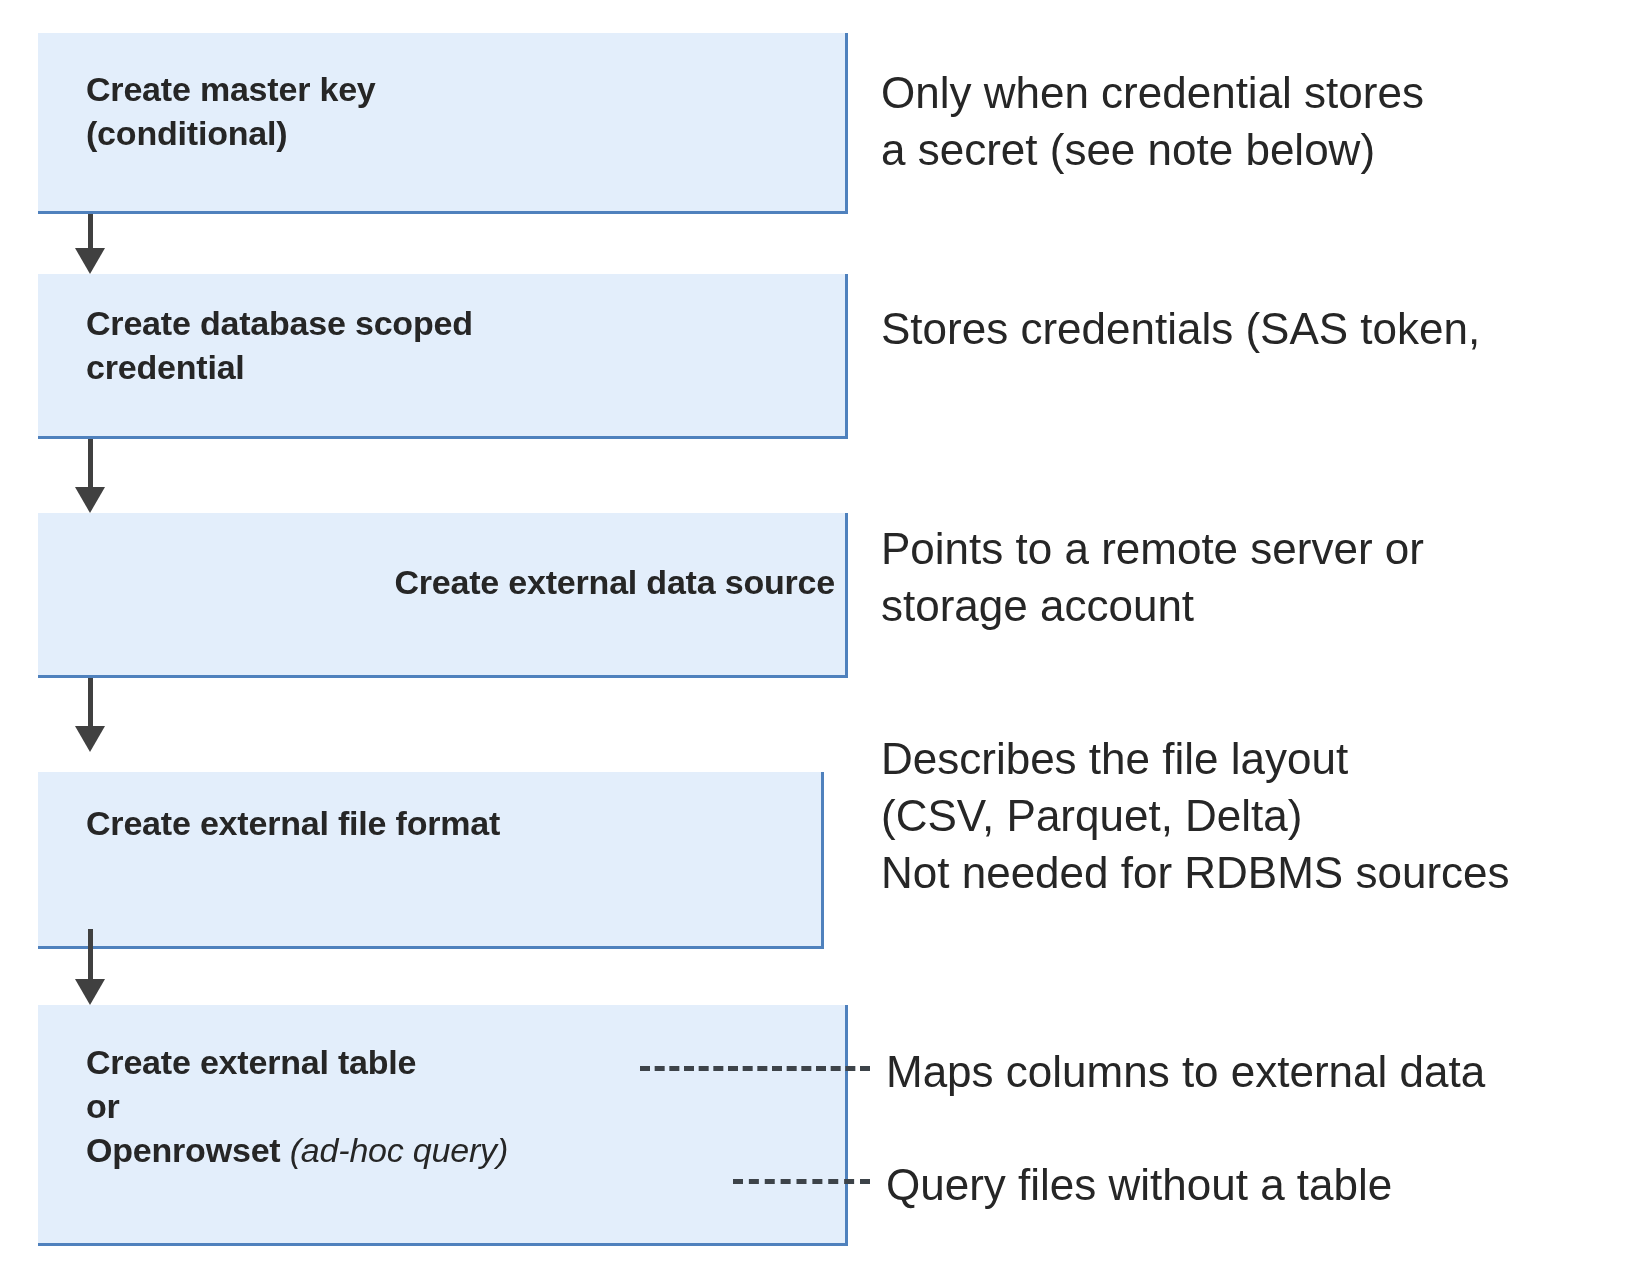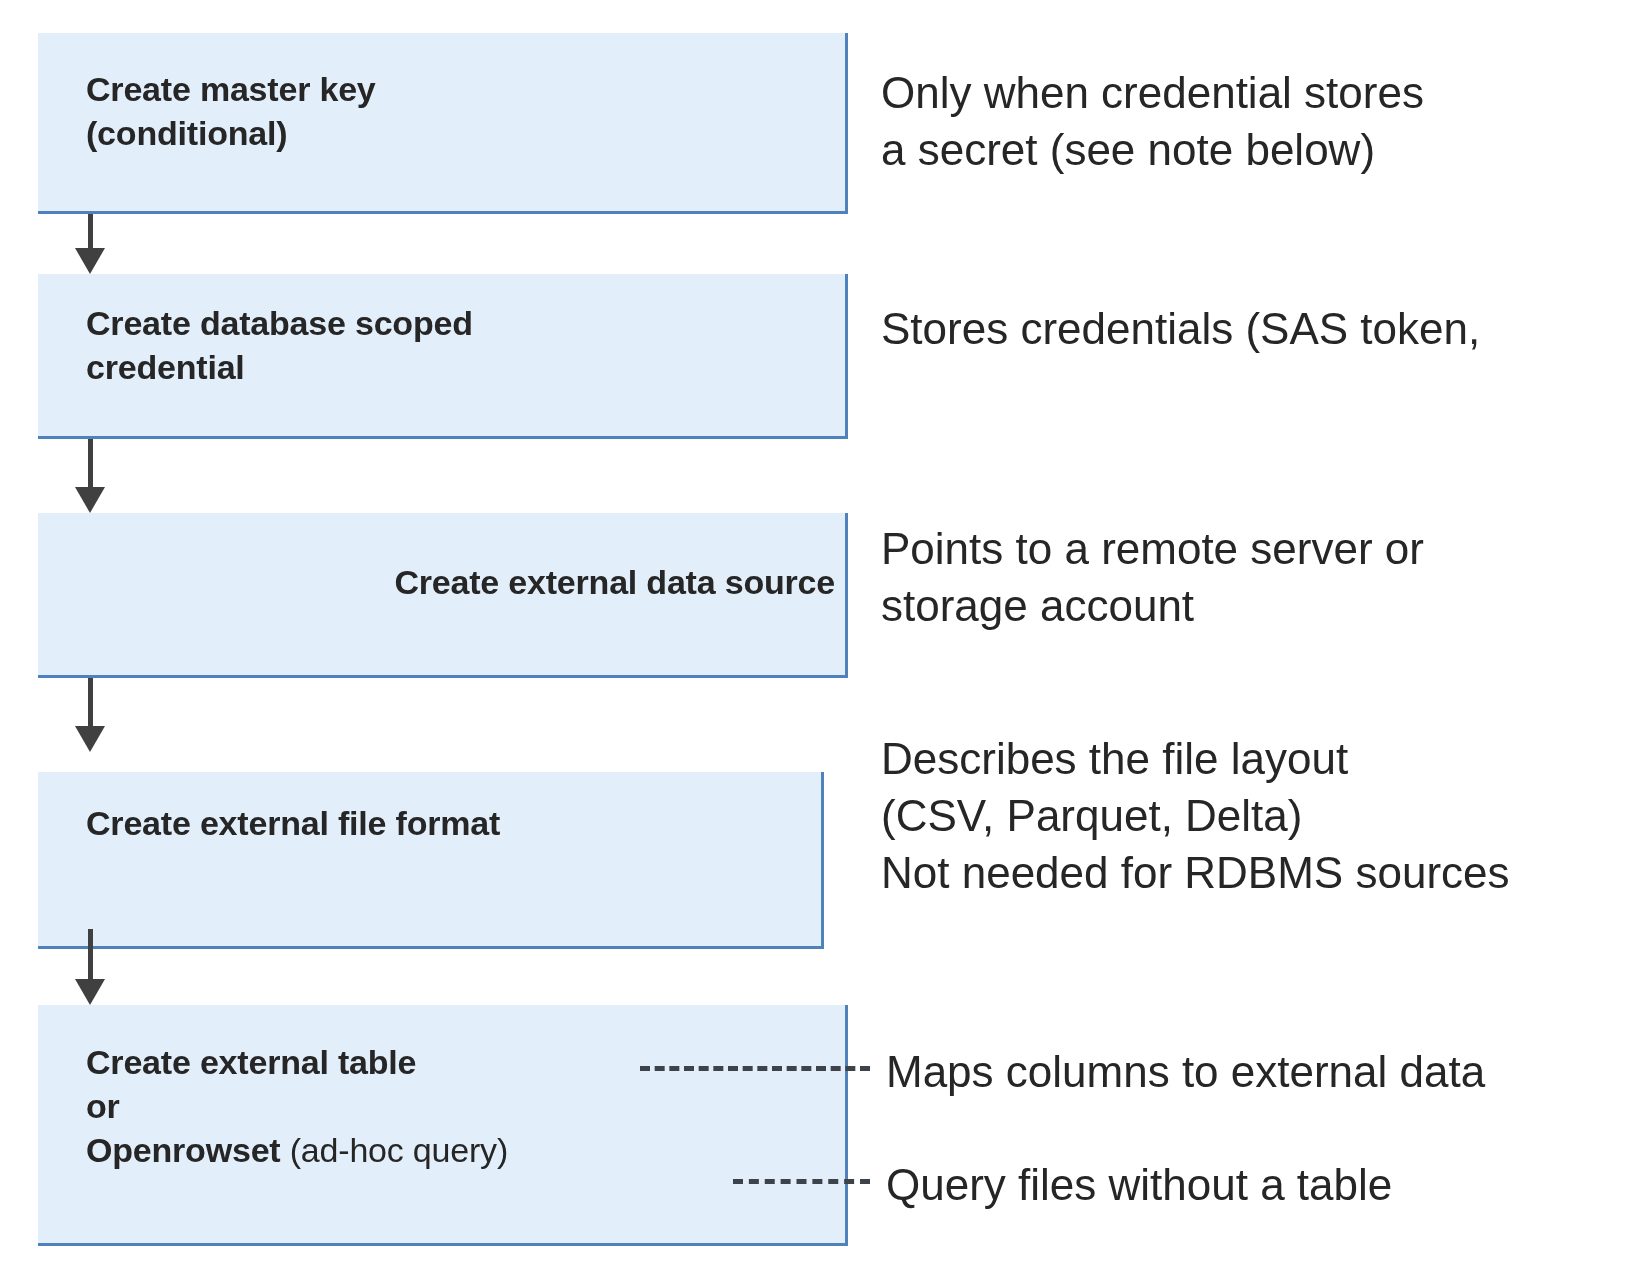--- a/index.html
+++ b/index.html
@@ -49,20 +49,21 @@
     font-weight: bold;
   }
   .ln.reg {
     font-weight: bold;
   }
   .ln .bold-inline {
     font-weight: bold;
   }
   .ln .reg-inline {
     font-weight: normal;
+    font-style: italic;
   }
 
   
   .note {
     position: absolute;
     font-size: 44px;
     line-height: 1.30;
     color: #262626;
     white-space: nowrap;
   }

